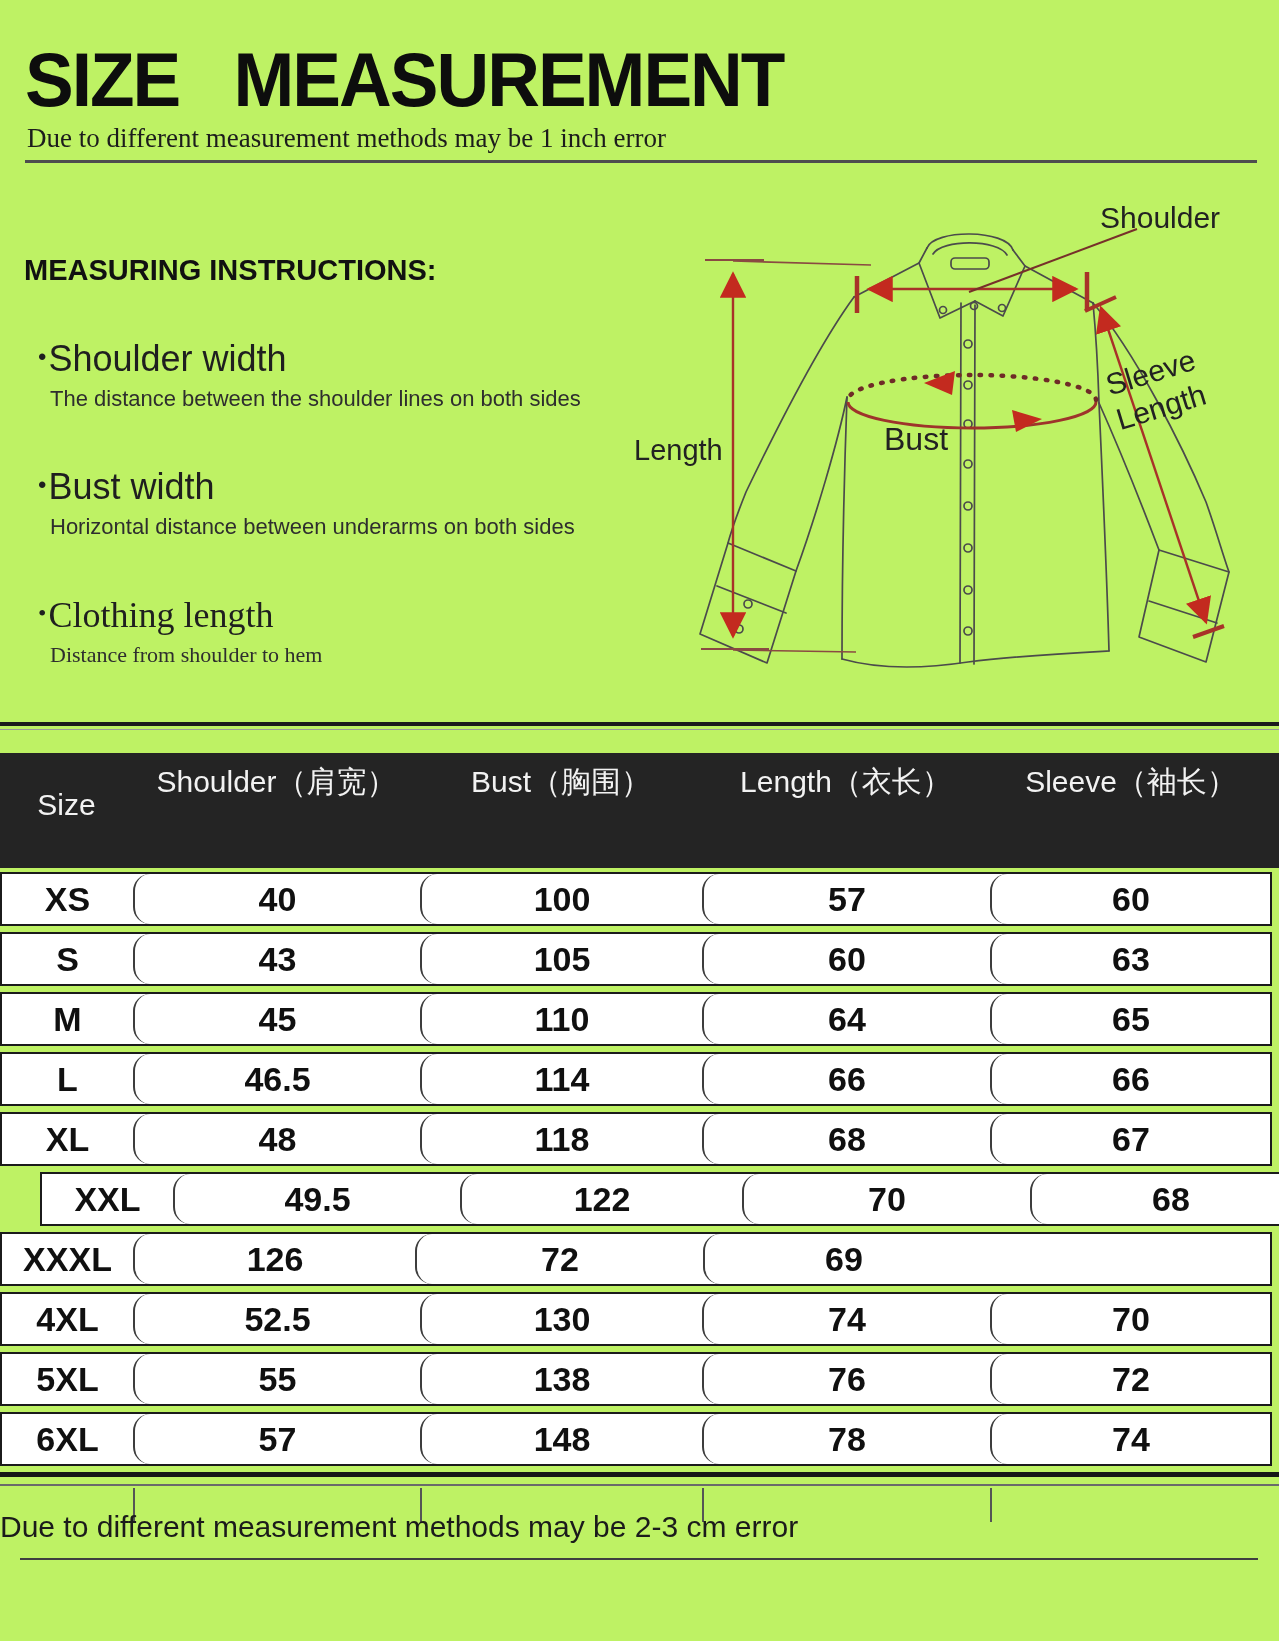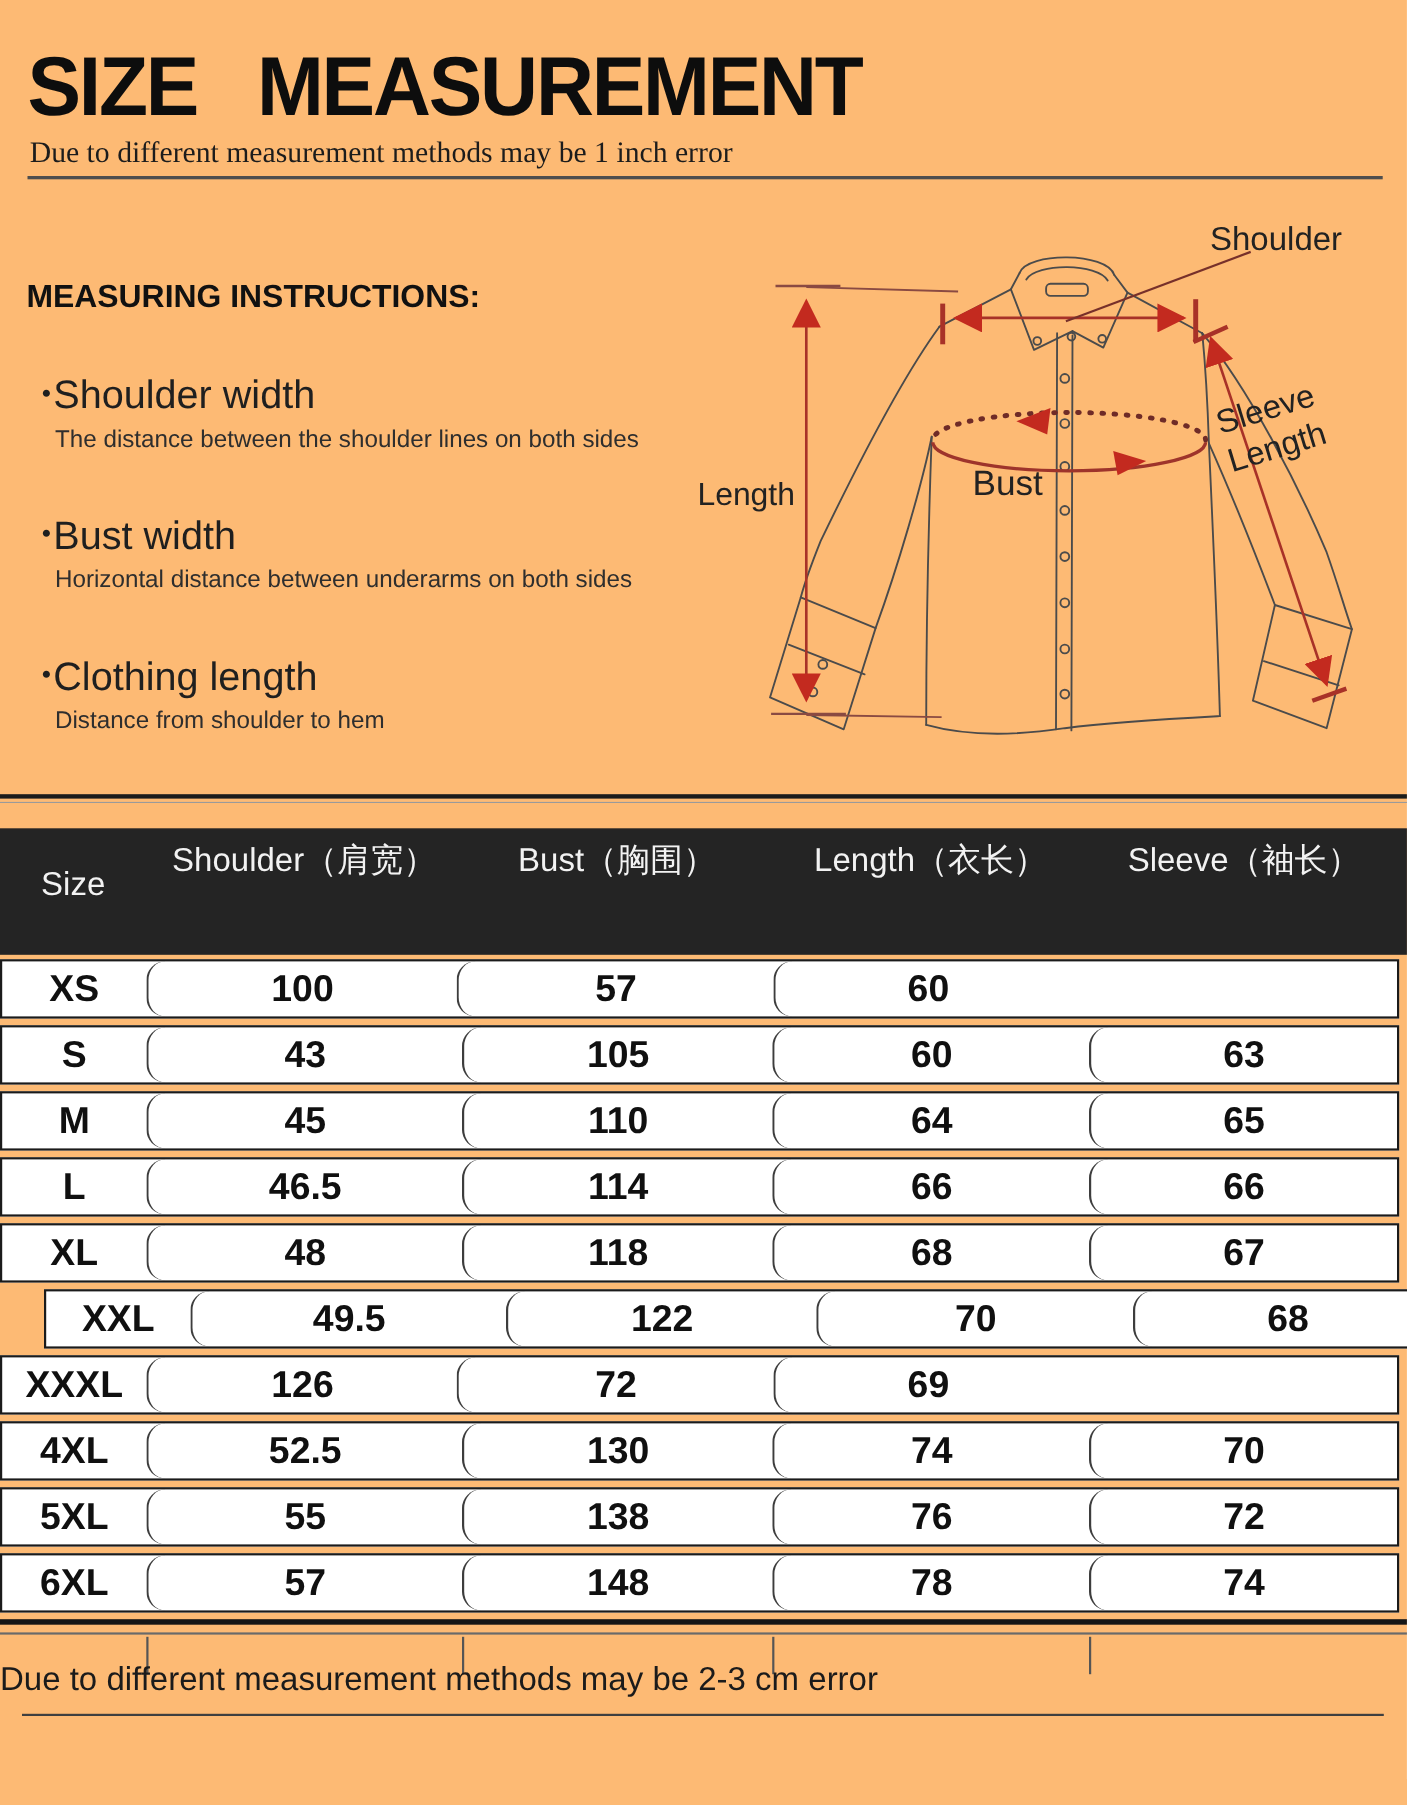--- a/index.html
+++ b/index.html
@@ -1,16 +1,16 @@
 <!DOCTYPE html>
 <html><head>
 <meta charset="utf-8">
 <style>
   html,body{margin:0;padding:0;background:#ffffff;}
-  #page{position:relative;width:1279px;height:1641px;background:#fdba74;overflow:hidden;
+  #page{position:relative;width:1279px;height:1641px;background:#bef264;overflow:hidden;
         font-family:"Liberation Sans",sans-serif;color:#151515;}
   .abs{position:absolute;}
 
   
   .title{top:36px;left:25px;font-size:73px;font-weight:bold;letter-spacing:-2px;word-spacing:36px;
          color:#0d0d0d;transform:scaleY(1.04);transform-origin:left top;white-space:nowrap;}
   .subtitle{top:123px;left:27px;font-family:"Liberation Serif",serif;font-size:27px;color:#1c1c1c;white-space:nowrap;}
   .hr1{top:160px;left:25px;width:1232px;height:3px;background:#4e4e4e;}
 
   .mi-heading{top:254px;left:24px;font-size:29px;font-weight:bold;color:#111;letter-spacing:0px;white-space:nowrap;}
@@ -66,21 +66,21 @@
   <div class="abs mi-heading">MEASURING INSTRUCTIONS:</div>
 
   <div class="abs mi-item" style="top:338px;">
     <div class="mi-term"><span class="bullet">•</span><span>Shoulder width</span></div>
     <div class="mi-def">The distance between the shoulder lines on both sides</div>
   </div>
   <div class="abs mi-item" style="top:466px;">
     <div class="mi-term"><span class="bullet">•</span><span>Bust width</span></div>
     <div class="mi-def">Horizontal distance between underarms on both sides</div>
   </div>
-  <div class="abs mi-item" style="top:594px;">
+  <div class="abs mi-item" style="top:594px;font-family:Liberation Serif, serif;">
     <div class="mi-term"><span class="bullet">•</span><span>Clothing length</span></div>
     <div class="mi-def">Distance from shoulder to hem</div>
   </div>
 
   <svg class="abs" style="left:0;top:0;" width="1279" height="720" viewBox="0 0 1279 720">
     <defs>
       <marker id="arr" viewBox="0 0 10 10" refX="9" refY="5" markerWidth="11" markerHeight="11" orient="auto-start-reverse">
         <path d="M0,0 L10,5 L0,10 z" fill="#c32a1f"></path>
       </marker>
     </defs>
@@ -165,20 +165,21 @@
     <div class="th th-size">Size</div>
     <div class="th th-shoulder">Shoulder（肩宽）</div>
     <div class="th th-bust">Bust（胸围）</div>
     <div class="th th-length">Length（衣长）</div>
     <div class="th th-sleeve">Sleeve（袖长）</div>
   </div>
 
   <div>
     <div class="trow" style="top:872px;">
       <div class="td c1">XS</div>
+      <div class="td c2">40</div>
       <div class="td c3">100</div>
       <div class="td c4">57</div>
       <div class="td c5">60</div>
     </div>
     <div class="trow" style="top:932px;">
       <div class="td c1">S</div>
       <div class="td c2">43</div>
       <div class="td c3">105</div>
       <div class="td c4">60</div>
       <div class="td c5">63</div>

